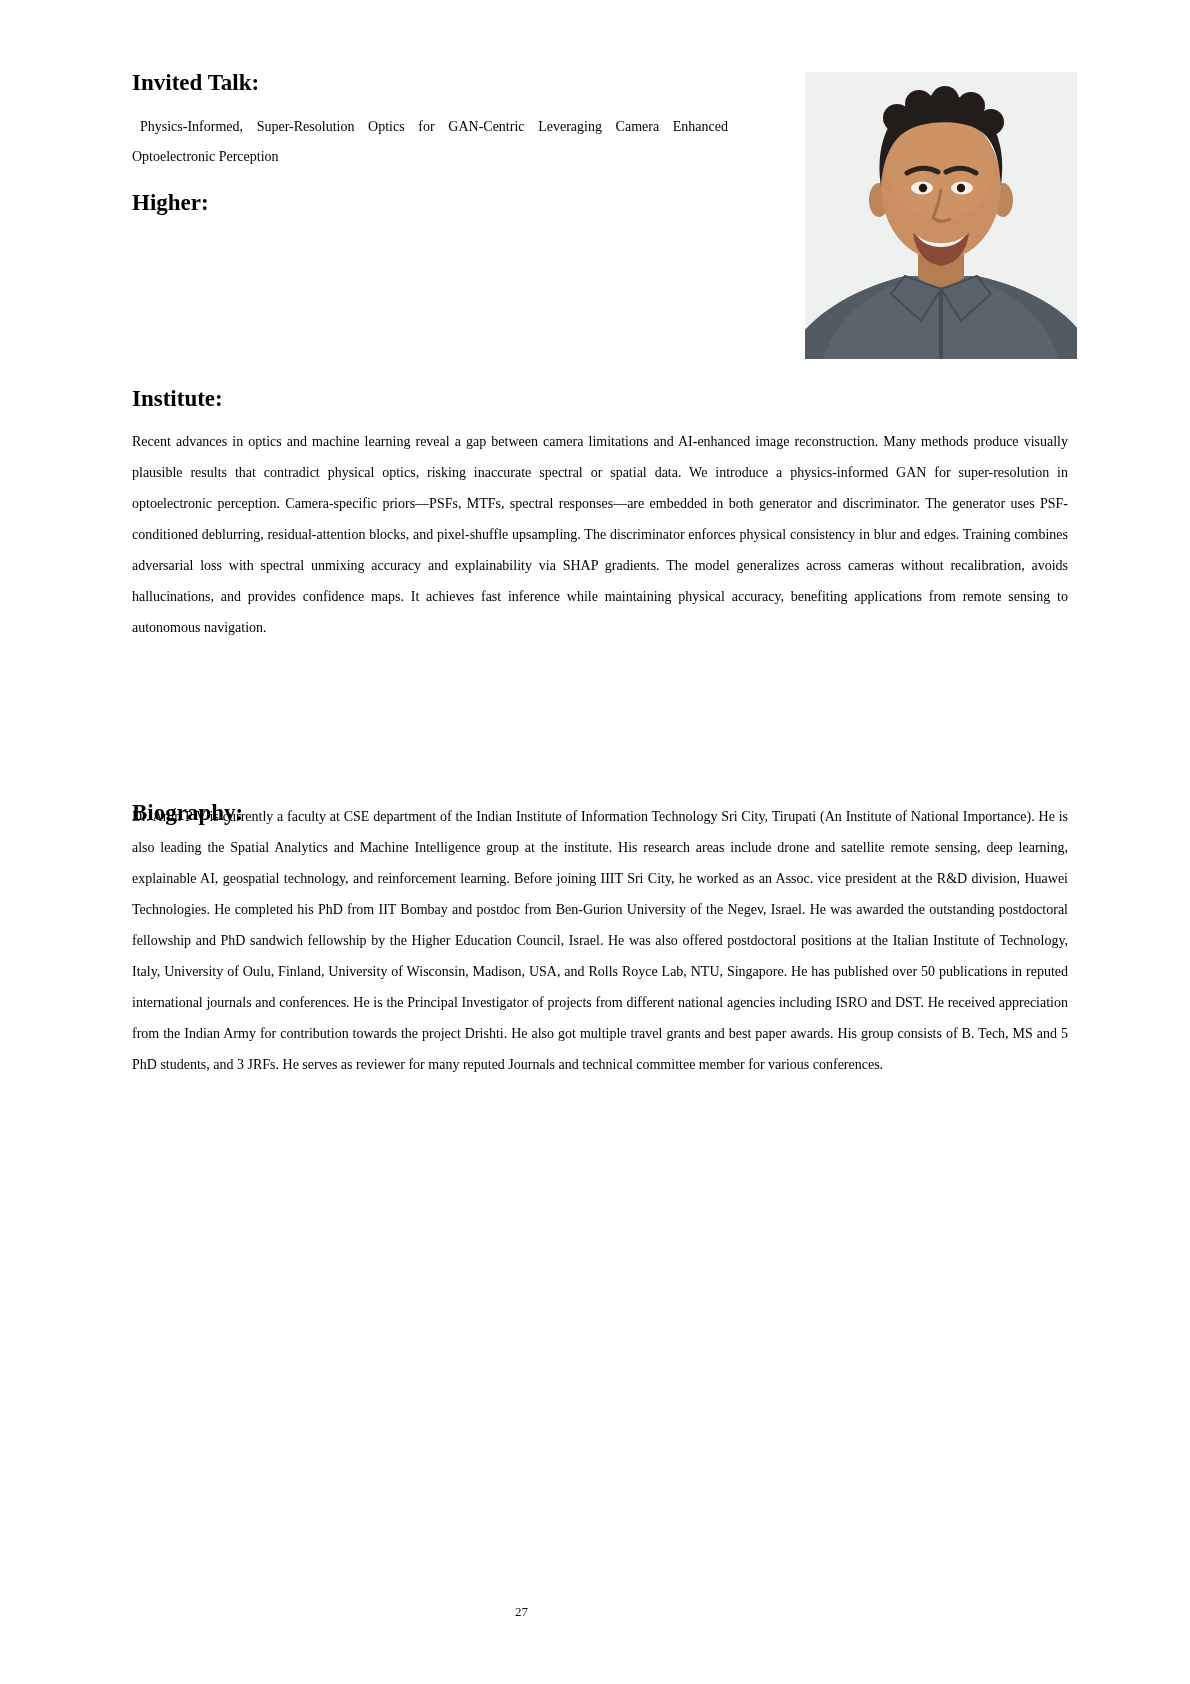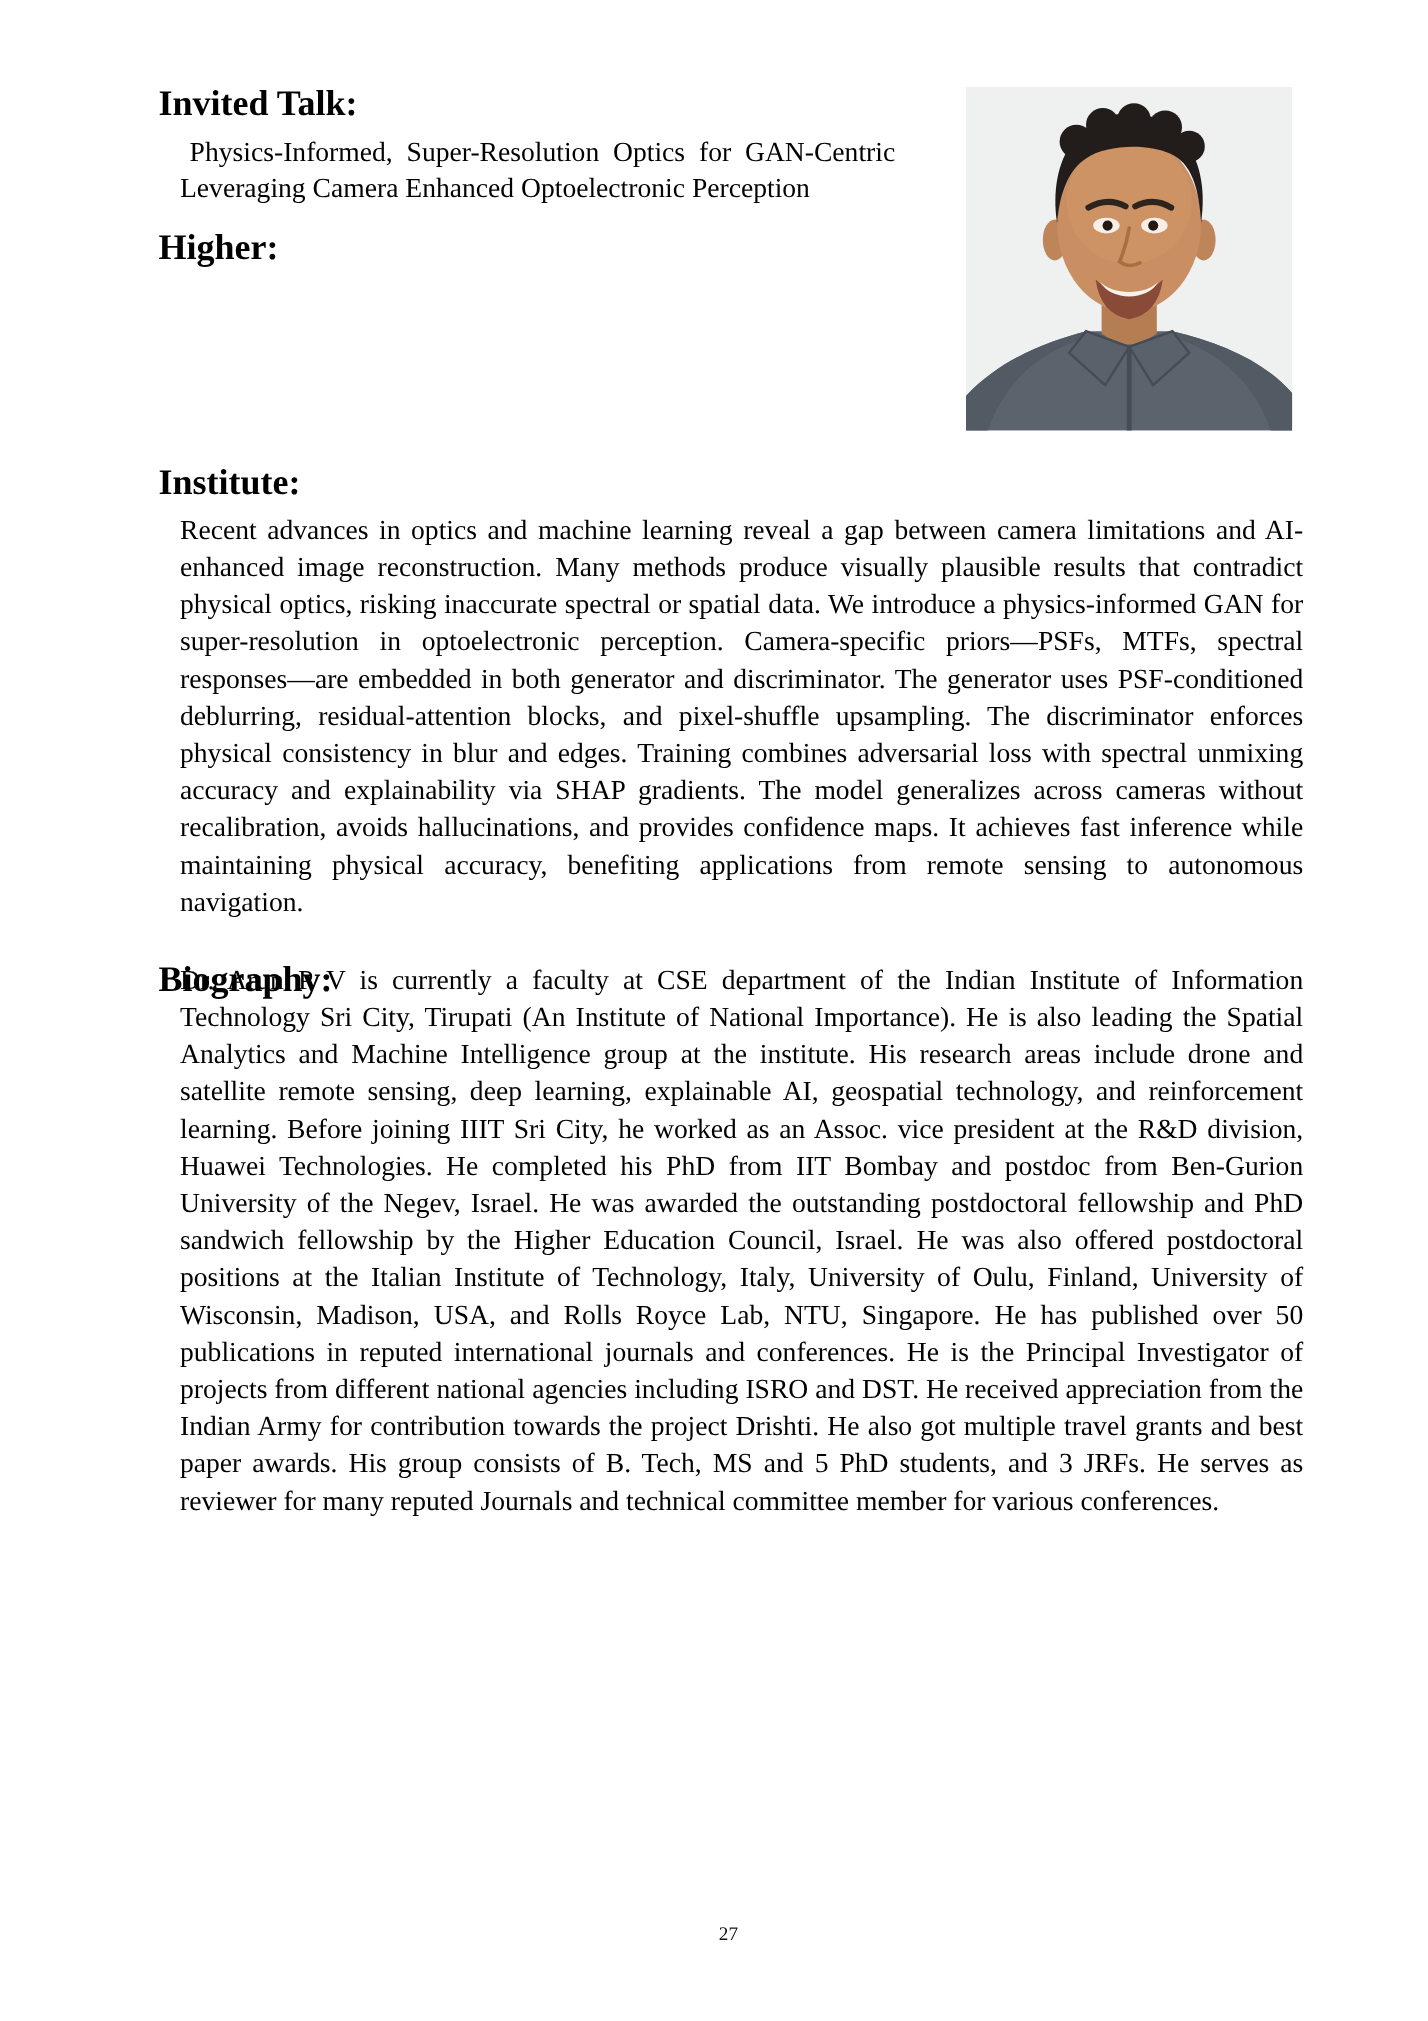--- a/index.html
+++ b/index.html
@@ -8,43 +8,43 @@
     width: 1190px; height: 1684px;
     position: relative;
     font-family: "Liberation Serif", "DejaVu Serif", serif;
     color: #000000;
     overflow: hidden;
   }
   .page { position: absolute; inset: 0; background: #ffffff; }
 
   .heading {
     position: absolute; left: 132px;
-    font-size: 30px; font-weight: bold; line-height: 1.1;
+    font-size: 23px; font-weight: bold; line-height: 1.1;
     color: #000000; white-space: nowrap;
   }
   .para {
     position: absolute; left: 132px;
-    font-size: 23px; line-height: 31px;
-    text-align: justify; color: #000000; margin-left: 18px;
+    font-size: 14px; line-height: 31px;
+    text-align: justify; color: #000000;
   }
   .para.narrow { width: 596px; line-height: 30px; text-indent: 8px; }
   .para.wide { width: 936px; }
 
   .speaker-name { color: #2222EE; cursor: pointer; }
 
   .photo {
     position: absolute; left: 805px; top: 72px;
     width: 272px; height: 287px;
     overflow: hidden;
   }
   .photo svg { display: block; width: 100%; height: 100%; }
 
   .page-number {
     position: absolute; left: 515px; top: 1604px; width: 100px;
-    text-align: right; font-size: 16px; color: #111111;
+    text-align: left; font-size: 13px; color: #111111;
   }
 </style>
 </head>
 <body>
 
 <div class="page">
 
   <div class="heading" style="top:70px;">Invited Talk:</div>
 
   <div class="para narrow" style="top:112px;">Physics-Informed, Super-Resolution Optics for GAN-Centric Leveraging Camera Enhanced Optoelectronic Perception</div>

